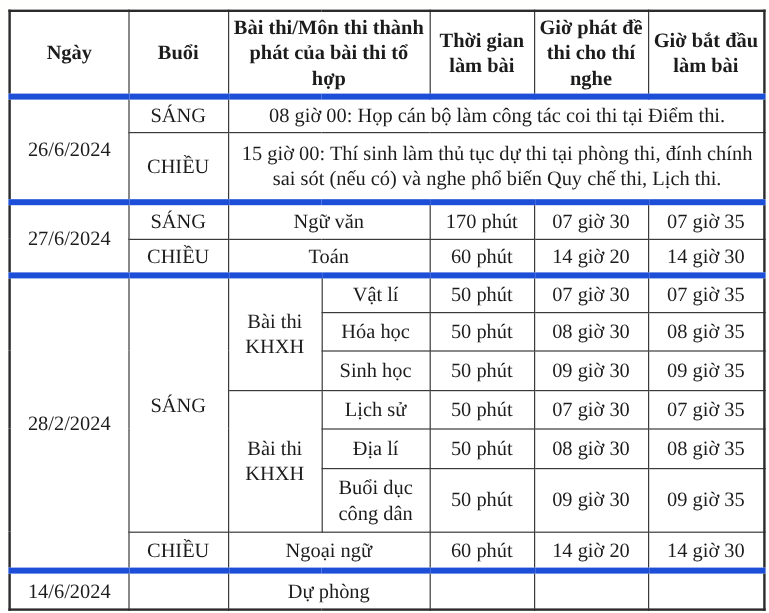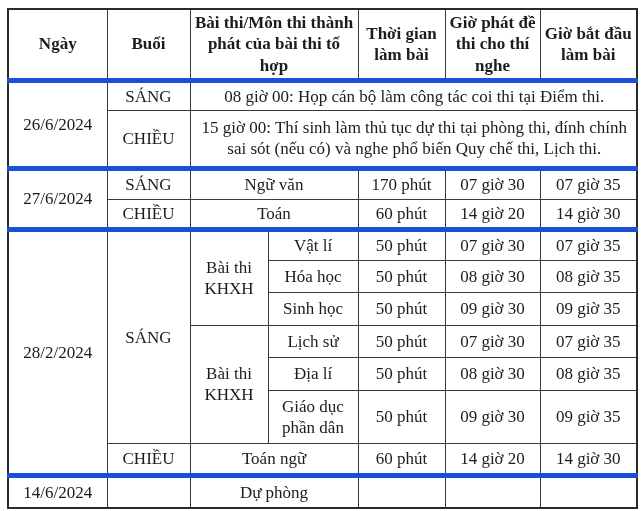--- a/index.html
+++ b/index.html
@@ -141,29 +141,29 @@
         <td class="time">07 giờ 30</td>
         <td class="time">07 giờ 35</td>
       </tr>
       <tr class="h-33">
         <td>Địa lí</td>
         <td>50 phút</td>
         <td class="time">08 giờ 30</td>
         <td class="time">08 giờ 35</td>
       </tr>
       <tr class="h-53">
-        <td>Giáo dục phần dân</td>
+        <td>Buổi dục công dân</td>
         <td>50 phút</td>
         <td class="time">09 giờ 30</td>
         <td class="time">09 giờ 35</td>
       </tr>
 
       <tr class="h-32">
         <td>CHIỀU</td>
-        <td colspan="2">Toán ngữ</td>
+        <td colspan="2">Ngoại ngữ</td>
         <td>60 phút</td>
         <td class="time">14 giờ 20</td>
         <td class="time">14 giờ 30</td>
       </tr>
 
       <tr class="h-33 group-start">
         <td>14/6/2024</td>
         <td></td>
         <td colspan="2">Dự phòng</td>
         <td></td>

